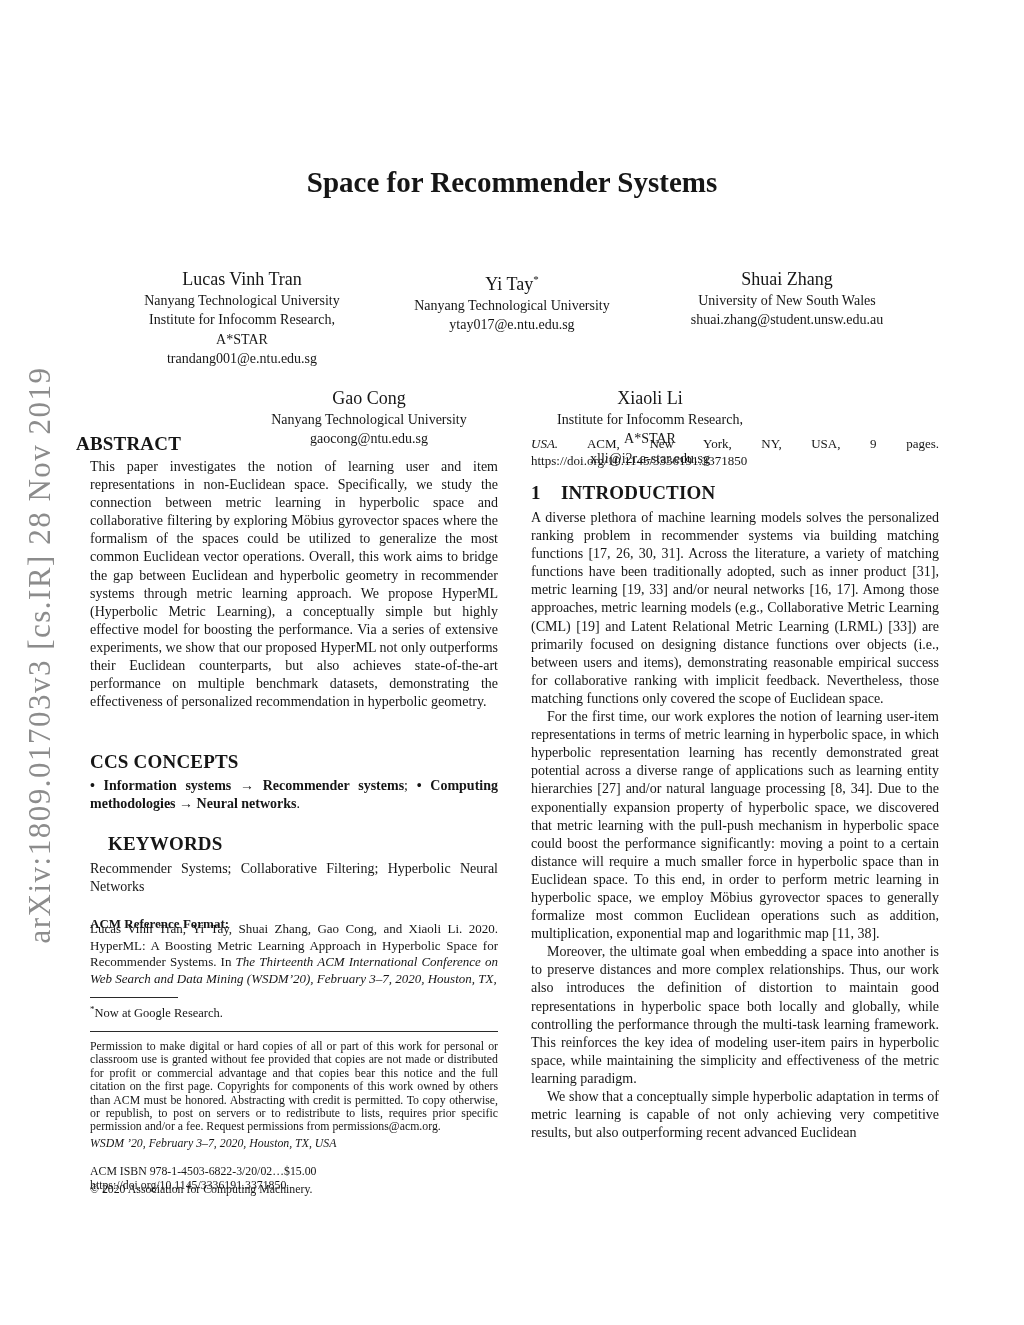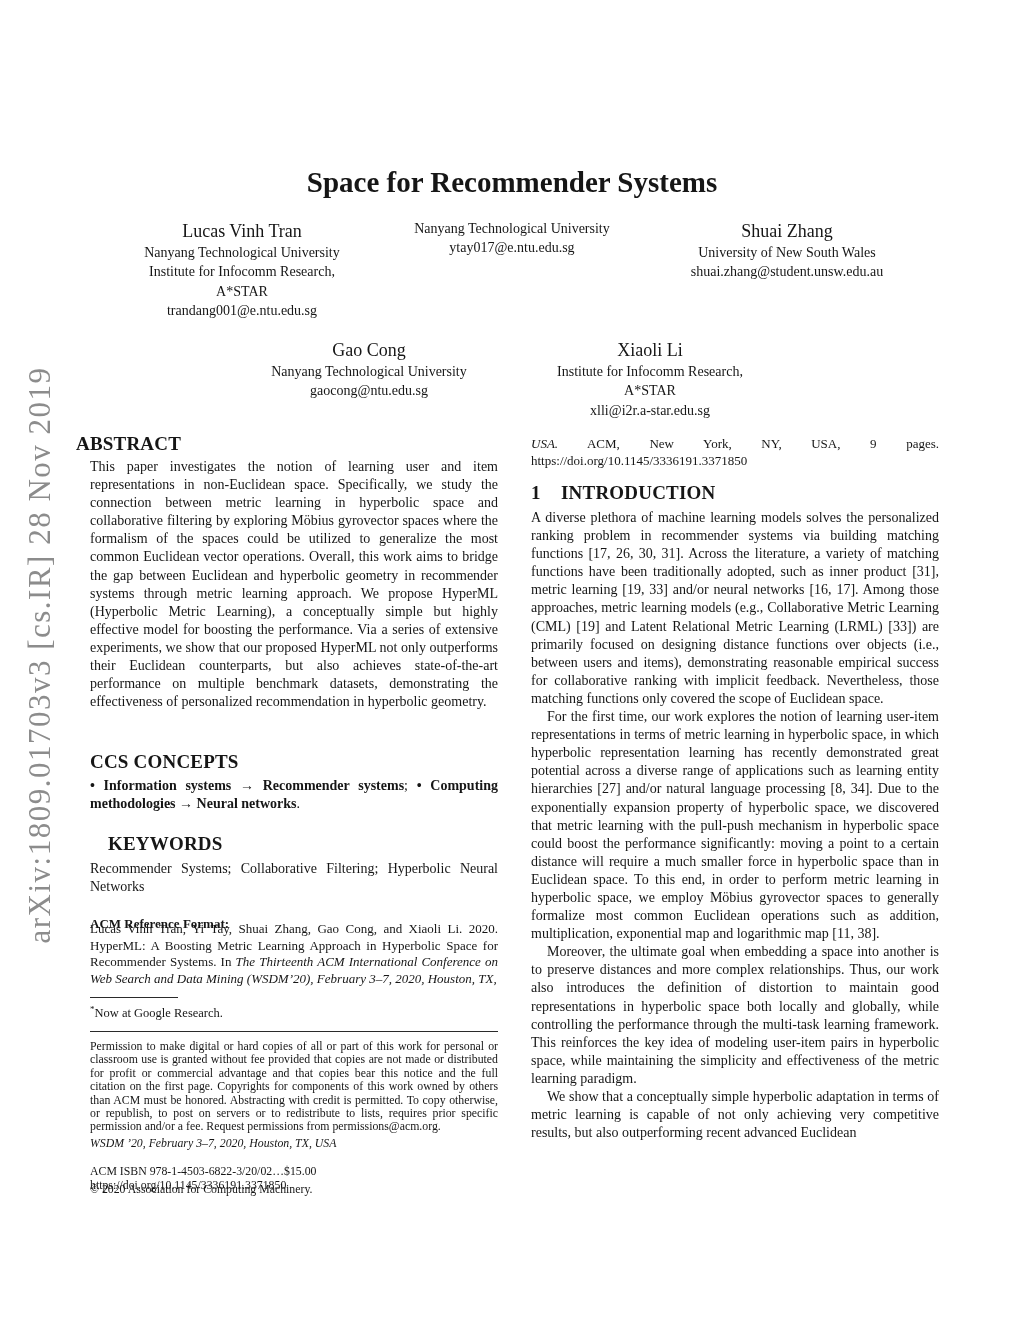--- a/index.html
+++ b/index.html
@@ -14,21 +14,21 @@
     transform:rotate(-90deg);text-align:center;
     color:#8c8c8c;font-size:31px;letter-spacing:1.5px;white-space:nowrap;
   }
   
   .title{
     position:absolute;top:131px;left:0;width:1024px;text-align:center;
     font-size:29px;font-weight:bold;line-height:34px;margin:0;
   }
   
   .author{position:absolute;width:330px;text-align:center;}
-  .author .name{font-size:18px;line-height:24px;}
+  .author .name{font-size:18px;line-height:24px;margin-top:48px;}
   .author .name sup{font-size:11px;}
   .author .affil,.author .email{font-size:14px;line-height:19.4px;}
   .a1{left:77px;top:219px;}
   .a2{left:347px;top:219px;}
   .a3{left:622px;top:219px;}
   .a4{left:204px;top:338px;}
   .a5{left:485px;top:338px;}
   h2.sec{font-size:19px;font-weight:bold;margin:0;line-height:22px;letter-spacing:0.2px;}
   h2.sec .num{display:inline-block;width:30px;}
   p.body{font-size:14px;line-height:18.1px;text-align:justify;margin:0;}
@@ -72,20 +72,21 @@
 
   <div class="author a1">
     <div class="name">Lucas Vinh Tran</div>
     <div class="affil">Nanyang Technological University</div>
     <div class="affil">Institute for Infocomm Research,</div>
     <div class="affil">A*STAR</div>
     <div class="email">trandang001@e.ntu.edu.sg</div>
   </div>
 
   <div class="author a2">
+    <div class="name"><span>Yi Tay</span><sup>*</sup></div>
     <div class="affil">Nanyang Technological University</div>
     <div class="email">ytay017@e.ntu.edu.sg</div>
   </div>
 
   <div class="author a3">
     <div class="name">Shuai Zhang</div>
     <div class="affil">University of New South Wales</div>
     <div class="email">shuai.zhang@student.unsw.edu.au</div>
   </div>
 

